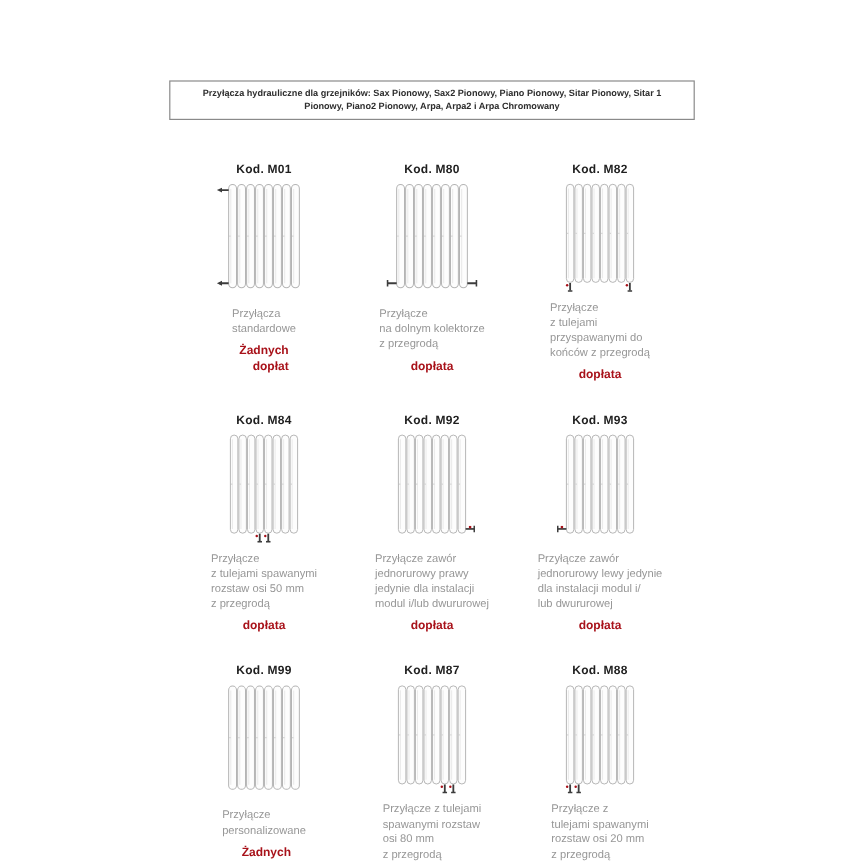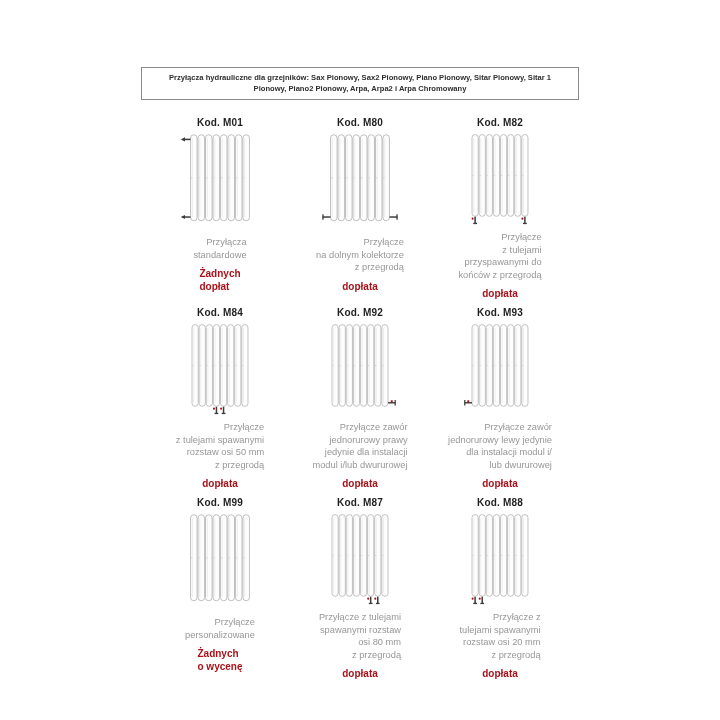--- a/index.html
+++ b/index.html
@@ -32,43 +32,44 @@
     display: grid;
     grid-template-columns: repeat(3, 140px);
   }
   .card {
     width: 140px;
     height: 190px;
     display: flex;
     flex-direction: column;
     align-items: center;
     padding-top: 7px;
+    margin-top: 19px;
   }
   .kod {
     font-size: 10px;
     font-weight: bold;
     color: #1f1f1f;
     letter-spacing: .2px;
   }
   svg.rad { width: 80px; height: 101px; margin-top: 3px; }
   .desc {
     margin-top: 4px;
     font-size: 9.3px;
     line-height: 12.5px;
     color: #979797;
-    text-align: right;
+    text-align: left;
     white-space: pre-line;
   }
   .price {
     margin-top: 6px;
     font-size: 10px;
     font-weight: bold;
     line-height: 13px;
     color: #a8121a;
-    text-align: left;
+    text-align: right;
     white-space: pre-line;
   }
 </style>
 </head>
 <body>
 
 <div class="header-box">Przyłącza hydrauliczne dla grzejników: Sax Pionowy, Sax2 Pionowy, Piano Pionowy, Sitar Pionowy, Sitar 1 Pionowy, Piano2 Pionowy, Arpa, Arpa2 i Arpa Chromowany</div>
 
 <div class="grid">
 

